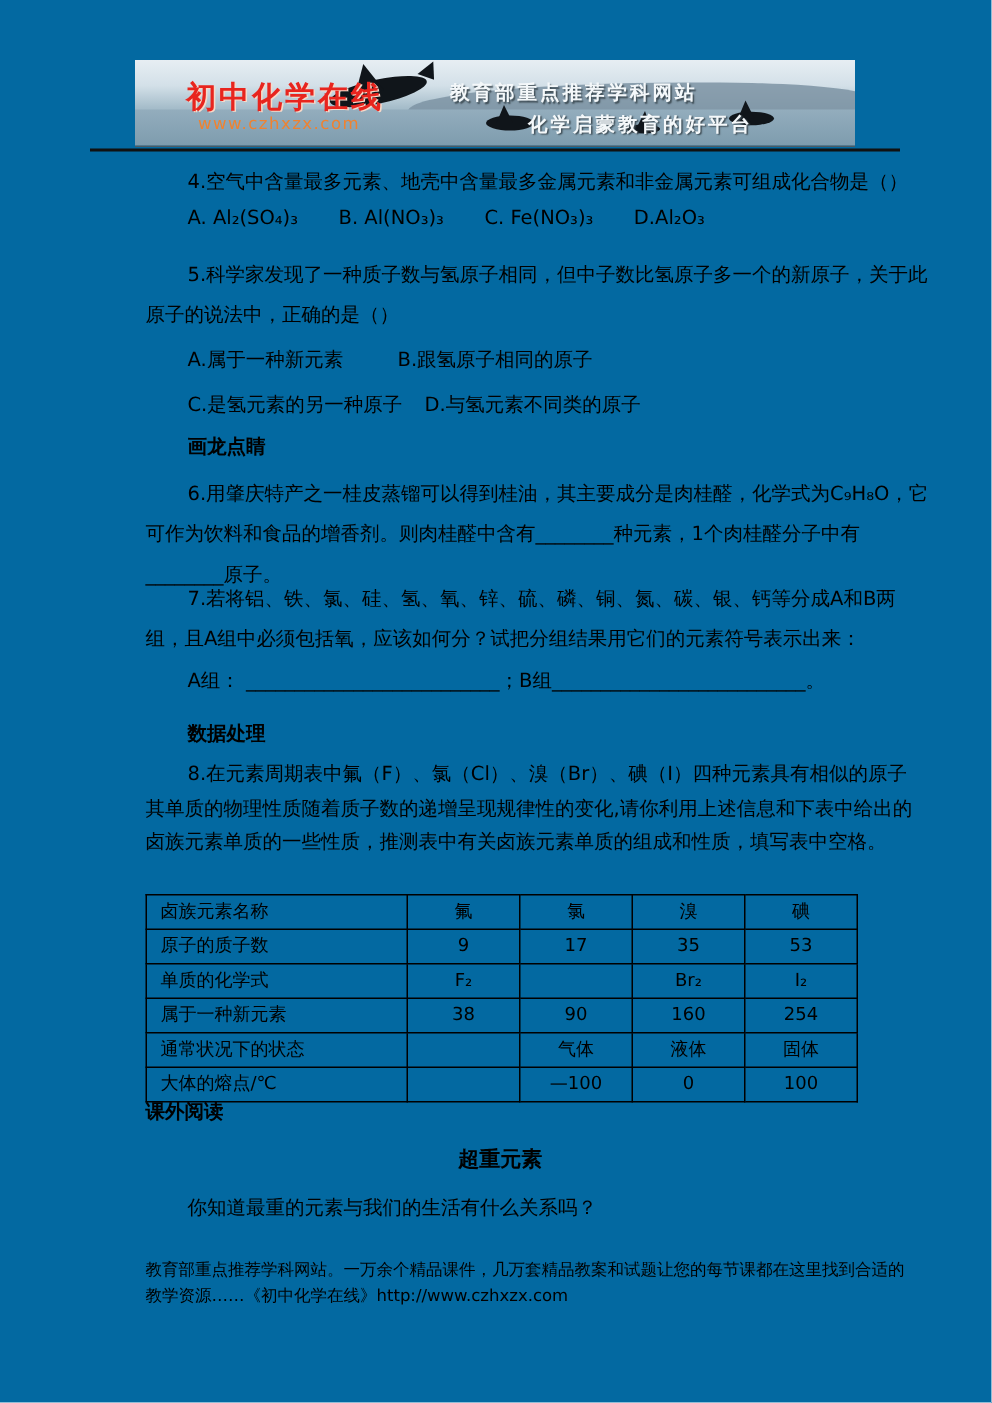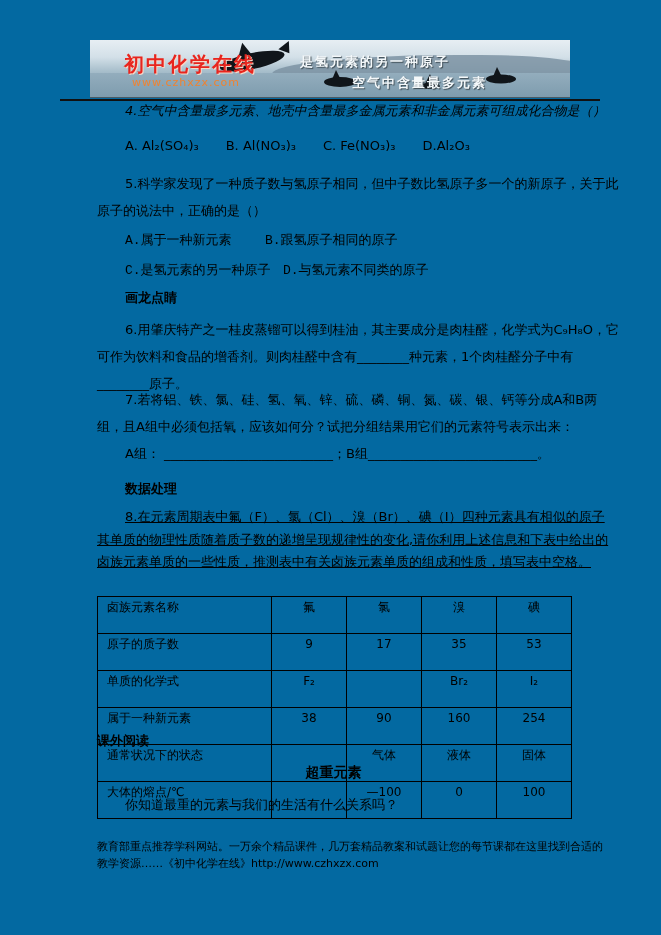--- a/index.html
+++ b/index.html
@@ -39,33 +39,33 @@
     color:#f4f8fa; text-shadow:1px 1px 1px #3c4a52; letter-spacing:2px;
   }
   .orcas { position:absolute; left:0; top:0; width:100%; height:100%; }
   .banner-rule {
     position:absolute; left:60px; top:99px; width:540px; height:2px; background:#111;
   }
   
   .blk { position:absolute; white-space:nowrap; }
   .lines div { line-height:27px; }
   .lines .indent { text-indent:28px; }
-  .tight div { line-height:22.5px;text-decoration:underline; }
+  .tight div { line-height:22.5px; }
   .bold { font-weight:bold; }
-  .optrow span { display:inline-block;font-family:Liberation Mono, monospace; }
+  .optrow span { display:inline-block; }
   .w140 { width:140px; }
   .w158 { width:158px; }
   .q4opts span { margin-right:27px; }
   
   table.halogen {
     position:absolute; left:97px; top:596px; width:474px;
     border-collapse:collapse; table-layout:fixed; font-size:12px;
   }
   table.halogen td {
-    border:1px solid #000; height:20px; padding:0 2px 16px 2px;
+    border:1px solid #000; height:20px; padding:0 2px 2px 2px;
     text-align:center; overflow:hidden; white-space:nowrap;
   }
   table.halogen td.lbl { text-align:left; padding-left:9px; }
   .center-title { text-align:center; width:473px; font-size:14px; }
   .footer-line { line-height:17px; font-size:11px; }
 </style>
 </head>
 <body>
 
 <div class="page">
@@ -93,26 +93,26 @@
         </g>
 
         <g transform="translate(398,30)">
           <ellipse cx="13" cy="9" rx="15" ry="4.5"></ellipse>
           <polygon points="9,-3 15,9 4,9"></polygon>
         </g>
       </g>
     </svg>
     <div class="site-name">初中化学在线</div>
     <div class="site-url">www.czhxzx.com</div>
-    <div class="slogan1">是氢元素的另一种原子</div>
-    <div class="slogan2">空气中含量最多元素</div>
+    <div class="slogan1">教育部重点推荐学科网站</div>
+    <div class="slogan2">化学启蒙教育的好平台</div>
   </div>
   <div class="banner-rule"></div>
 
-  <div class="blk" style="left:125px; top:102px;font-style:italic;">4.空气中含量最多元素、地壳中含量最多金属元素和非金属元素可组成化合物是（）</div>
+  <div class="blk" style="left:125px; top:112px;">4.空气中含量最多元素、地壳中含量最多金属元素和非金属元素可组成化合物是（）</div>
   <div class="blk q4opts" style="left:125px; top:138px;">
     <span>A. Al₂(SO₄)₃</span><span>B. Al(NO₃)₃</span><span>C. Fe(NO₃)₃</span><span>D.Al₂O₃</span>
   </div>
 
   <div class="blk lines" style="left:97px; top:170px;">
     <div class="indent">5.科学家发现了一种质子数与氢原子相同，但中子数比氢原子多一个的新原子，关于此</div>
     <div>原子的说法中，正确的是（）</div>
   </div>
   <div class="blk optrow" style="left:125px; top:231px;">
     <span class="w140">A.属于一种新元素</span><span>B.跟氢原子相同的原子</span>

